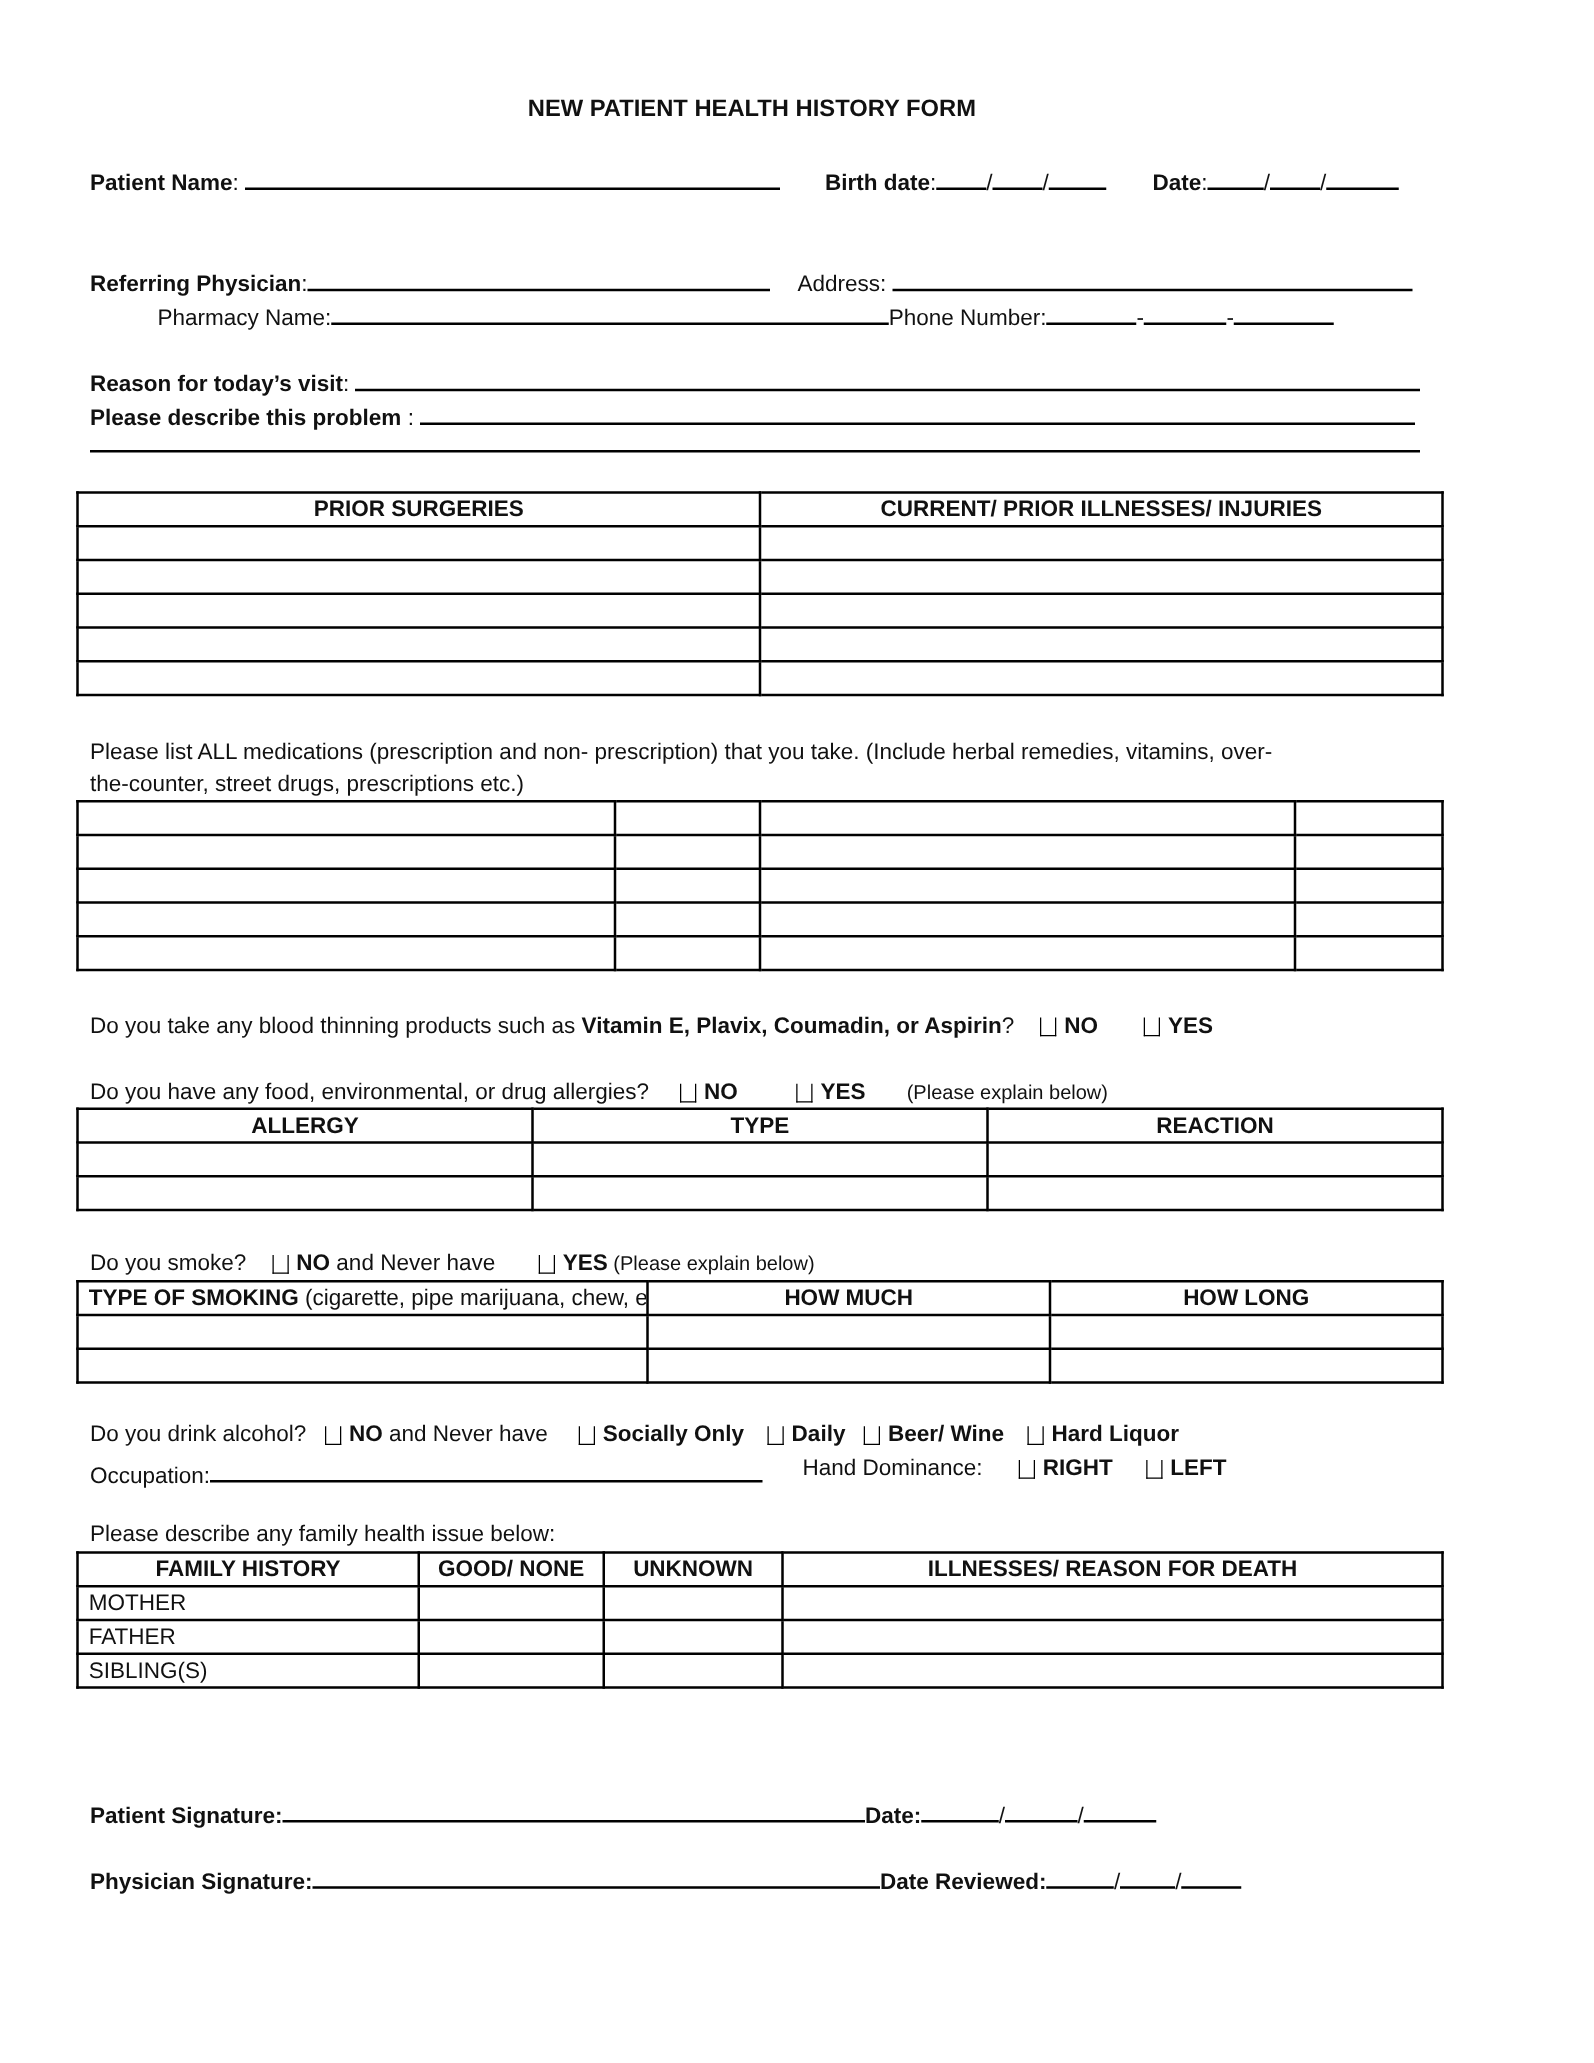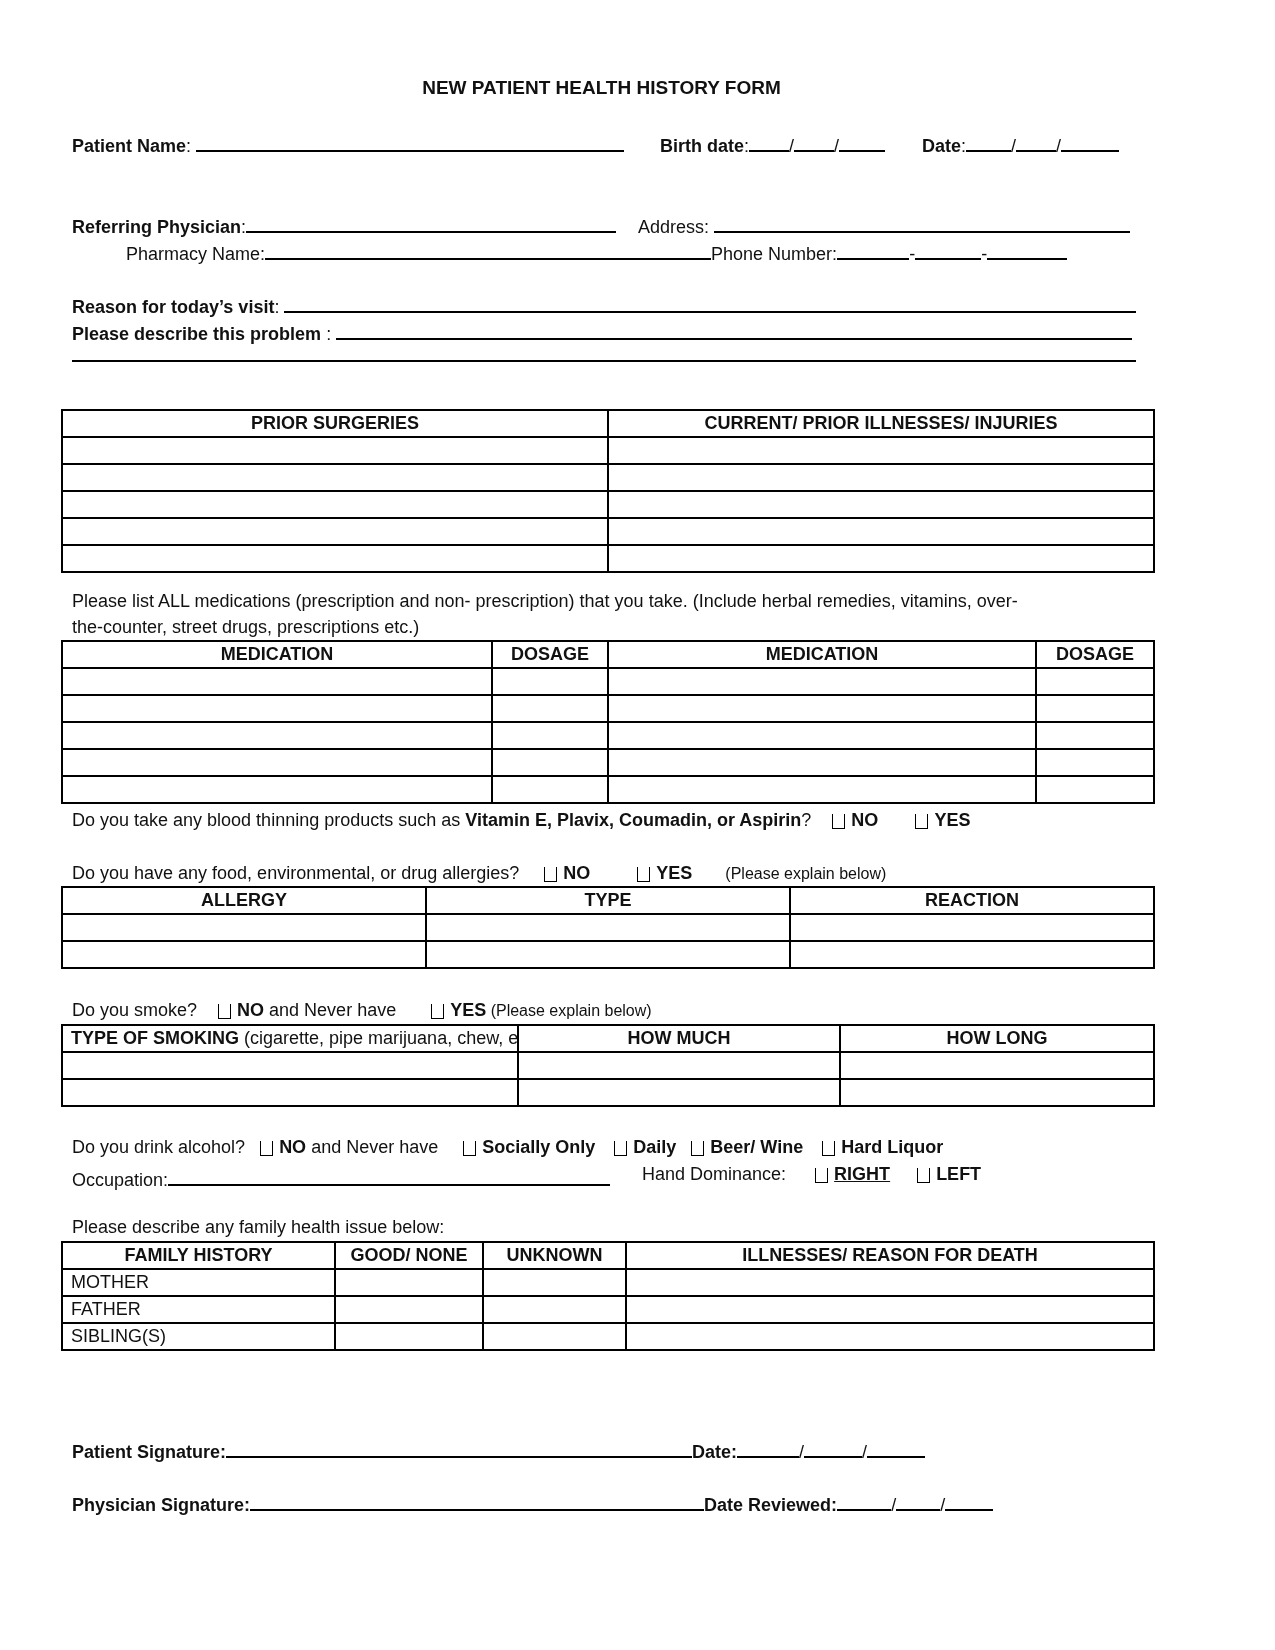--- a/index.html
+++ b/index.html
@@ -52,21 +52,21 @@
 <div class="abs" style="top:291px; left:72px;">
   <span class="b">Reason for today’s visit</span><span>:</span>
   <span class="line" style="width:852px;"></span>
 </div>
 <div class="abs" style="top:318px; left:72px;text-align:right;">
   <span class="b">Please describe this problem</span> <span>:</span>
   <span class="line" style="width:796px;"></span>
 </div>
 <div class="row-line" style="top:360px; left:72px; width:1064px;"></div>
 
-<table class="grid" style="top:409px; left:61px; width:1092px;">
+<table class="grid" style="top:393px; left:61px; width:1092px;">
   <colgroup>
       <col style="width:546px">
       <col style="width:546px">
     </colgroup>
   <tbody>
       <tr>
     <th>PRIOR SURGERIES</th>
     <th>CURRENT/ PRIOR ILLNESSES/ INJURIES</th>
   </tr>
   <tr>
@@ -95,26 +95,20 @@
 <div class="abs" style="top:591px; left:72px;">Please list ALL medications (prescription and non- prescription) that you take. (Include herbal remedies, vitamins, over-</div>
 <div class="abs" style="top:617px; left:72px;">the-counter, street drugs, prescriptions etc.)</div>
 <table class="grid" style="top:640px; left:61px; width:1092px;">
   <colgroup>
       <col style="width:430px">
       <col style="width:116px">
       <col style="width:428px">
       <col style="width:118px">
     </colgroup>
   <tbody>
-      <tr>
-    <th>MEDICATION</th>
-    <th>DOSAGE</th>
-    <th>MEDICATION</th>
-    <th>DOSAGE</th>
-  </tr>
   <tr>
         <td></td>
         <td></td>
         <td></td>
         <td></td>
       </tr>
   <tr>
         <td></td>
         <td></td>
         <td></td>
@@ -215,21 +209,21 @@
   <span class="opt" style="margin-left:8px;"><span class="chk"></span><span class="b">Daily</span></span>
   <span class="opt" style="margin-left:4px;"><span class="chk"></span><span class="b">Beer/ Wine</span></span>
   <span class="opt" style="margin-left:8px;"><span class="chk"></span><span class="b">Hard Liquor</span></span>
 </div>
 
 <div class="abs" style="top:1164px; left:72px;">
   <span>Occupation:</span><span class="line" style="width:442px;"></span>
 </div>
 <div class="abs" style="top:1164px; left:642px;">
   <span>Hand Dominance:</span>
-  <span class="opt" style="margin-left:18px;text-decoration:underline;"><span class="chk"></span><span class="b">RIGHT</span></span>
+  <span class="opt" style="margin-left:18px;"><span class="chk"></span><span class="b">RIGHT</span></span>
   <span class="opt" style="margin-left:16px;"><span class="chk"></span><span class="b">LEFT</span></span>
 </div>
 
 <div class="abs" style="top:1217px; left:72px;">Please describe any family health issue below:</div>
 <table class="grid" style="top:1241px; left:61px; width:1092px;">
   <colgroup>
       <col style="width:273px">
       <col style="width:148px">
       <col style="width:143px">
       <col style="width:528px">

